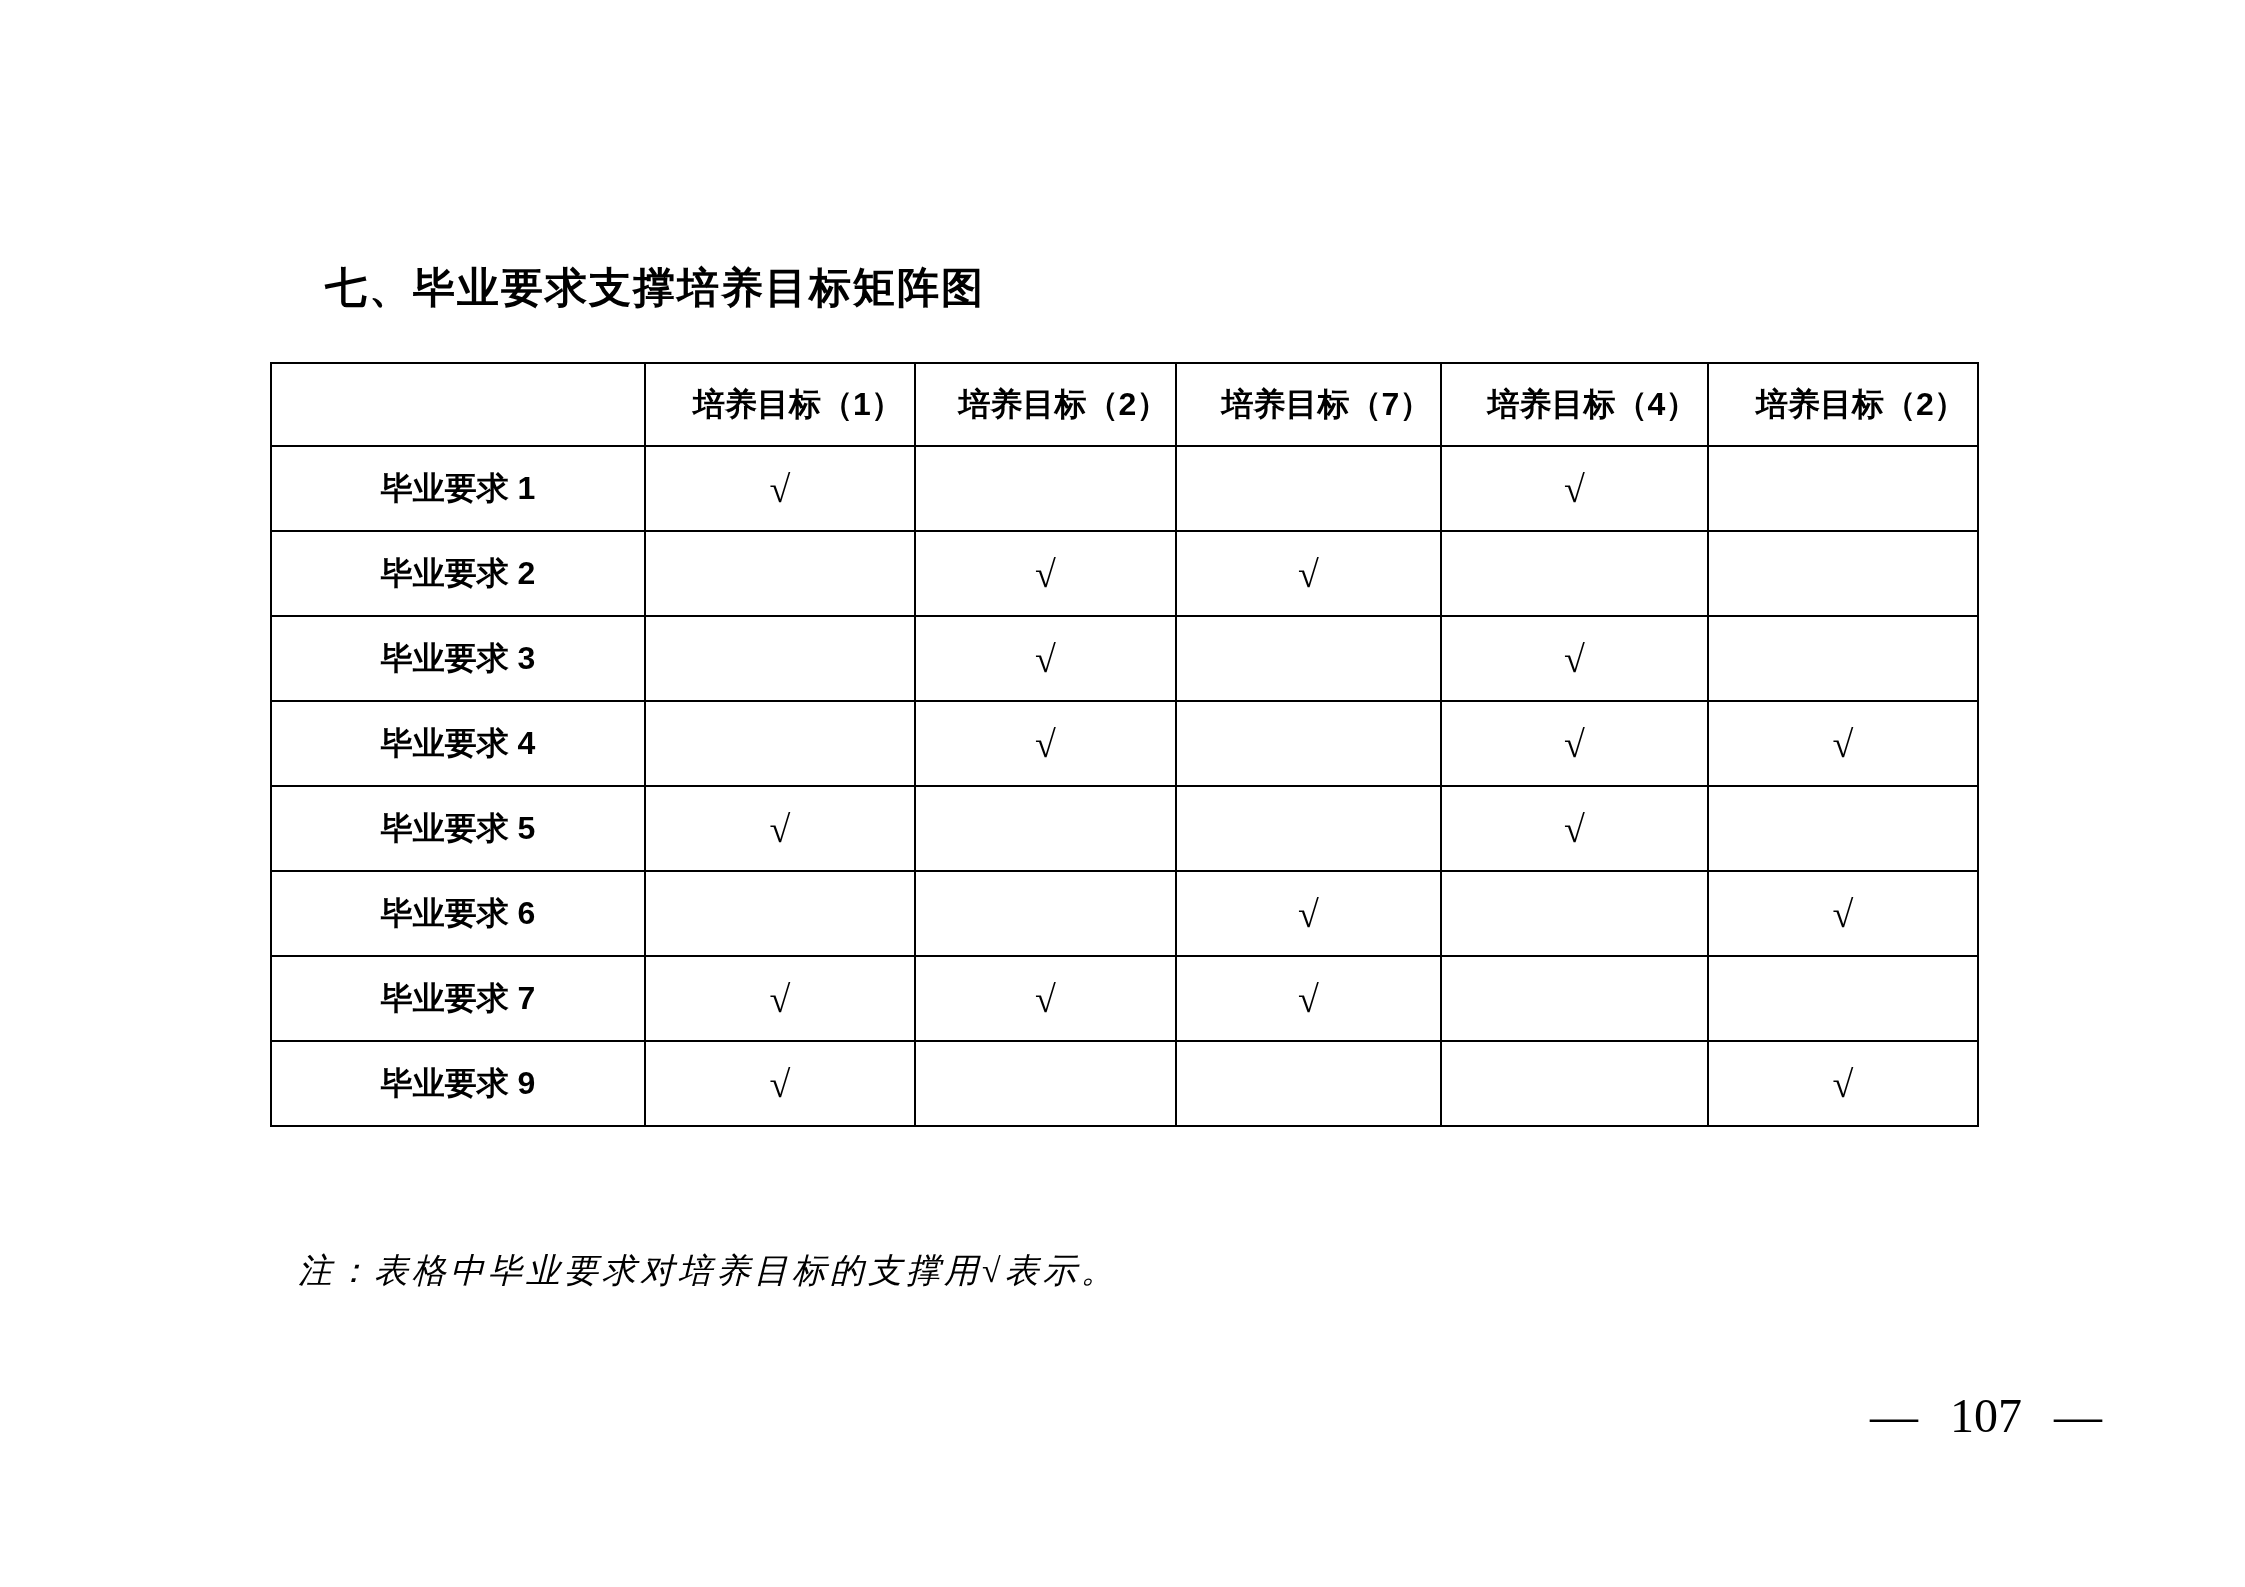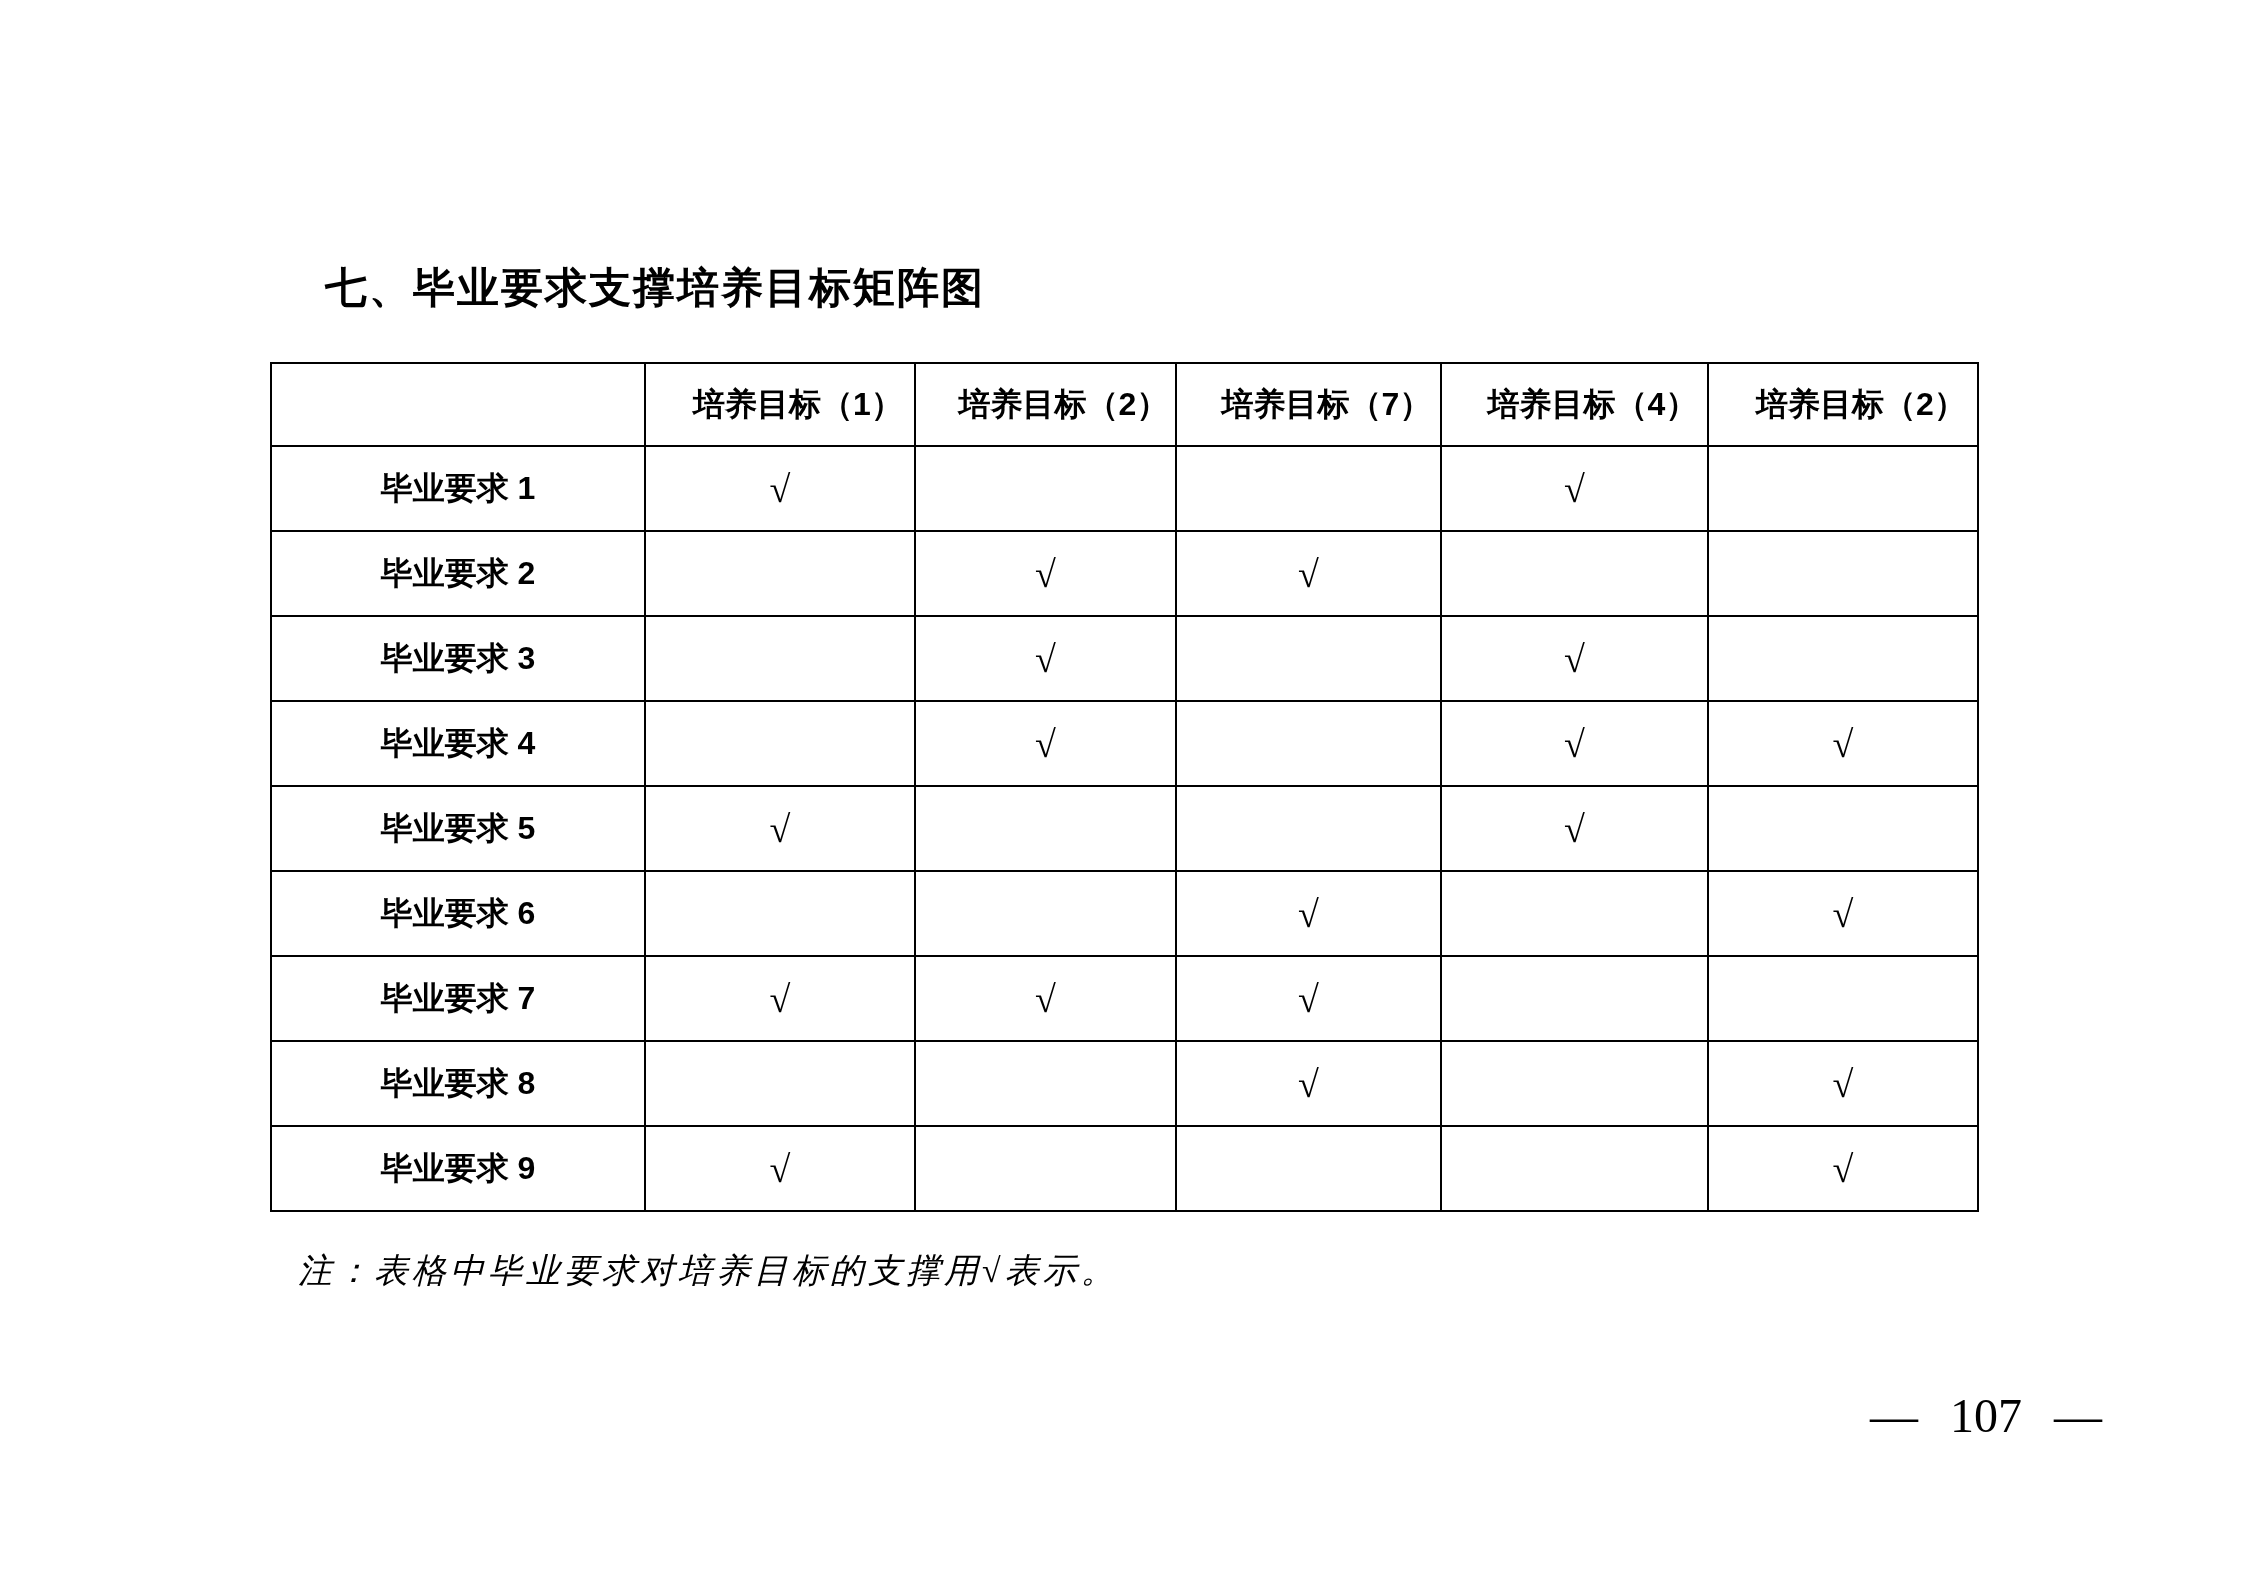--- a/index.html
+++ b/index.html
@@ -151,28 +151,20 @@
     </tr>
     <tr>
       <td class="row-label">毕业要求 7</td>
       <td class="mark-cell">√</td>
       <td class="mark-cell">√</td>
       <td class="mark-cell">√</td>
       <td class="mark-cell"></td>
       <td class="mark-cell"></td>
     </tr>
     <tr>
-      <td class="row-label">毕业要求 8</td>
-      <td class="mark-cell"></td>
-      <td class="mark-cell"></td>
-      <td class="mark-cell">√</td>
-      <td class="mark-cell"></td>
-      <td class="mark-cell">√</td>
-    </tr>
-    <tr>
       <td class="row-label">毕业要求 9</td>
       <td class="mark-cell">√</td>
       <td class="mark-cell"></td>
       <td class="mark-cell"></td>
       <td class="mark-cell"></td>
       <td class="mark-cell">√</td>
     </tr>
   </tbody>
 </table>
 

